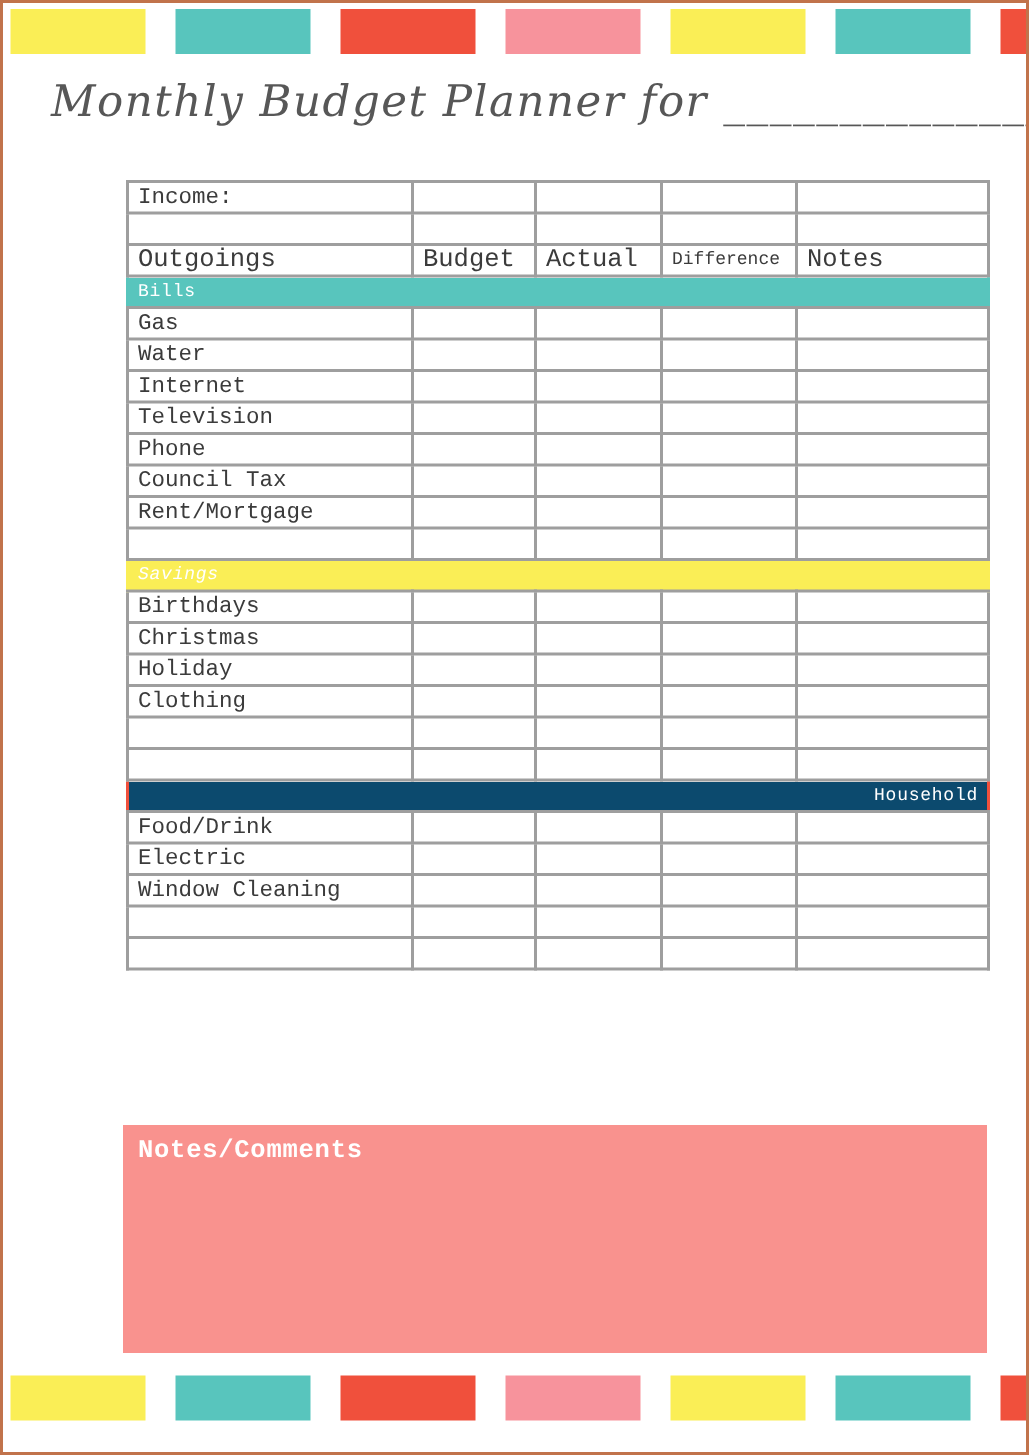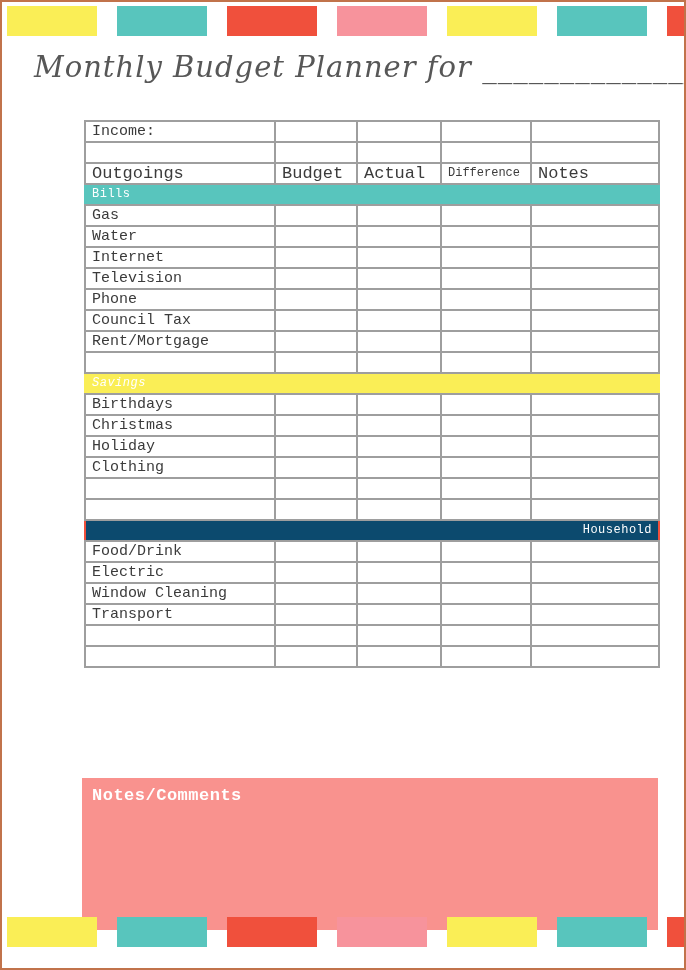--- a/index.html
+++ b/index.html
@@ -238,44 +238,37 @@
         <td></td>
       </tr>
       <tr>
         <td>Window Cleaning</td>
         <td></td>
         <td></td>
         <td></td>
         <td></td>
       </tr>
       <tr>
-        <td>Transport</td>
-        <td></td>
-        <td></td>
-        <td></td>
-        <td></td>
-      </tr>
-      <tr>
         <td></td>
         <td></td>
         <td></td>
         <td></td>
         <td></td>
       </tr>
       <tr>
         <td></td>
         <td></td>
         <td></td>
         <td></td>
         <td></td>
       </tr>
     </tbody>
 </table>
 
-<div class="notes-box" id="notes-box" style="background: rgb(249, 146, 142); margin-top: 28px;">
+<div class="notes-box" id="notes-box" style="background: rgb(249, 146, 142);">
   <div class="notes-title">Notes/Comments</div>
 </div>
 
 <div class="strip strip-bottom" id="strip-bottom">
     <div class="block" style="left: 7px; background: rgb(250, 238, 86);"></div>
     <div class="block" style="left: 117px; background: rgb(88, 197, 189);"></div>
     <div class="block" style="left: 227px; background: rgb(240, 80, 60);"></div>
     <div class="block" style="left: 337px; background: rgb(247, 147, 156);"></div>
     <div class="block" style="left: 447px; background: rgb(250, 238, 86);"></div>
     <div class="block" style="left: 557px; background: rgb(88, 197, 189);"></div>

